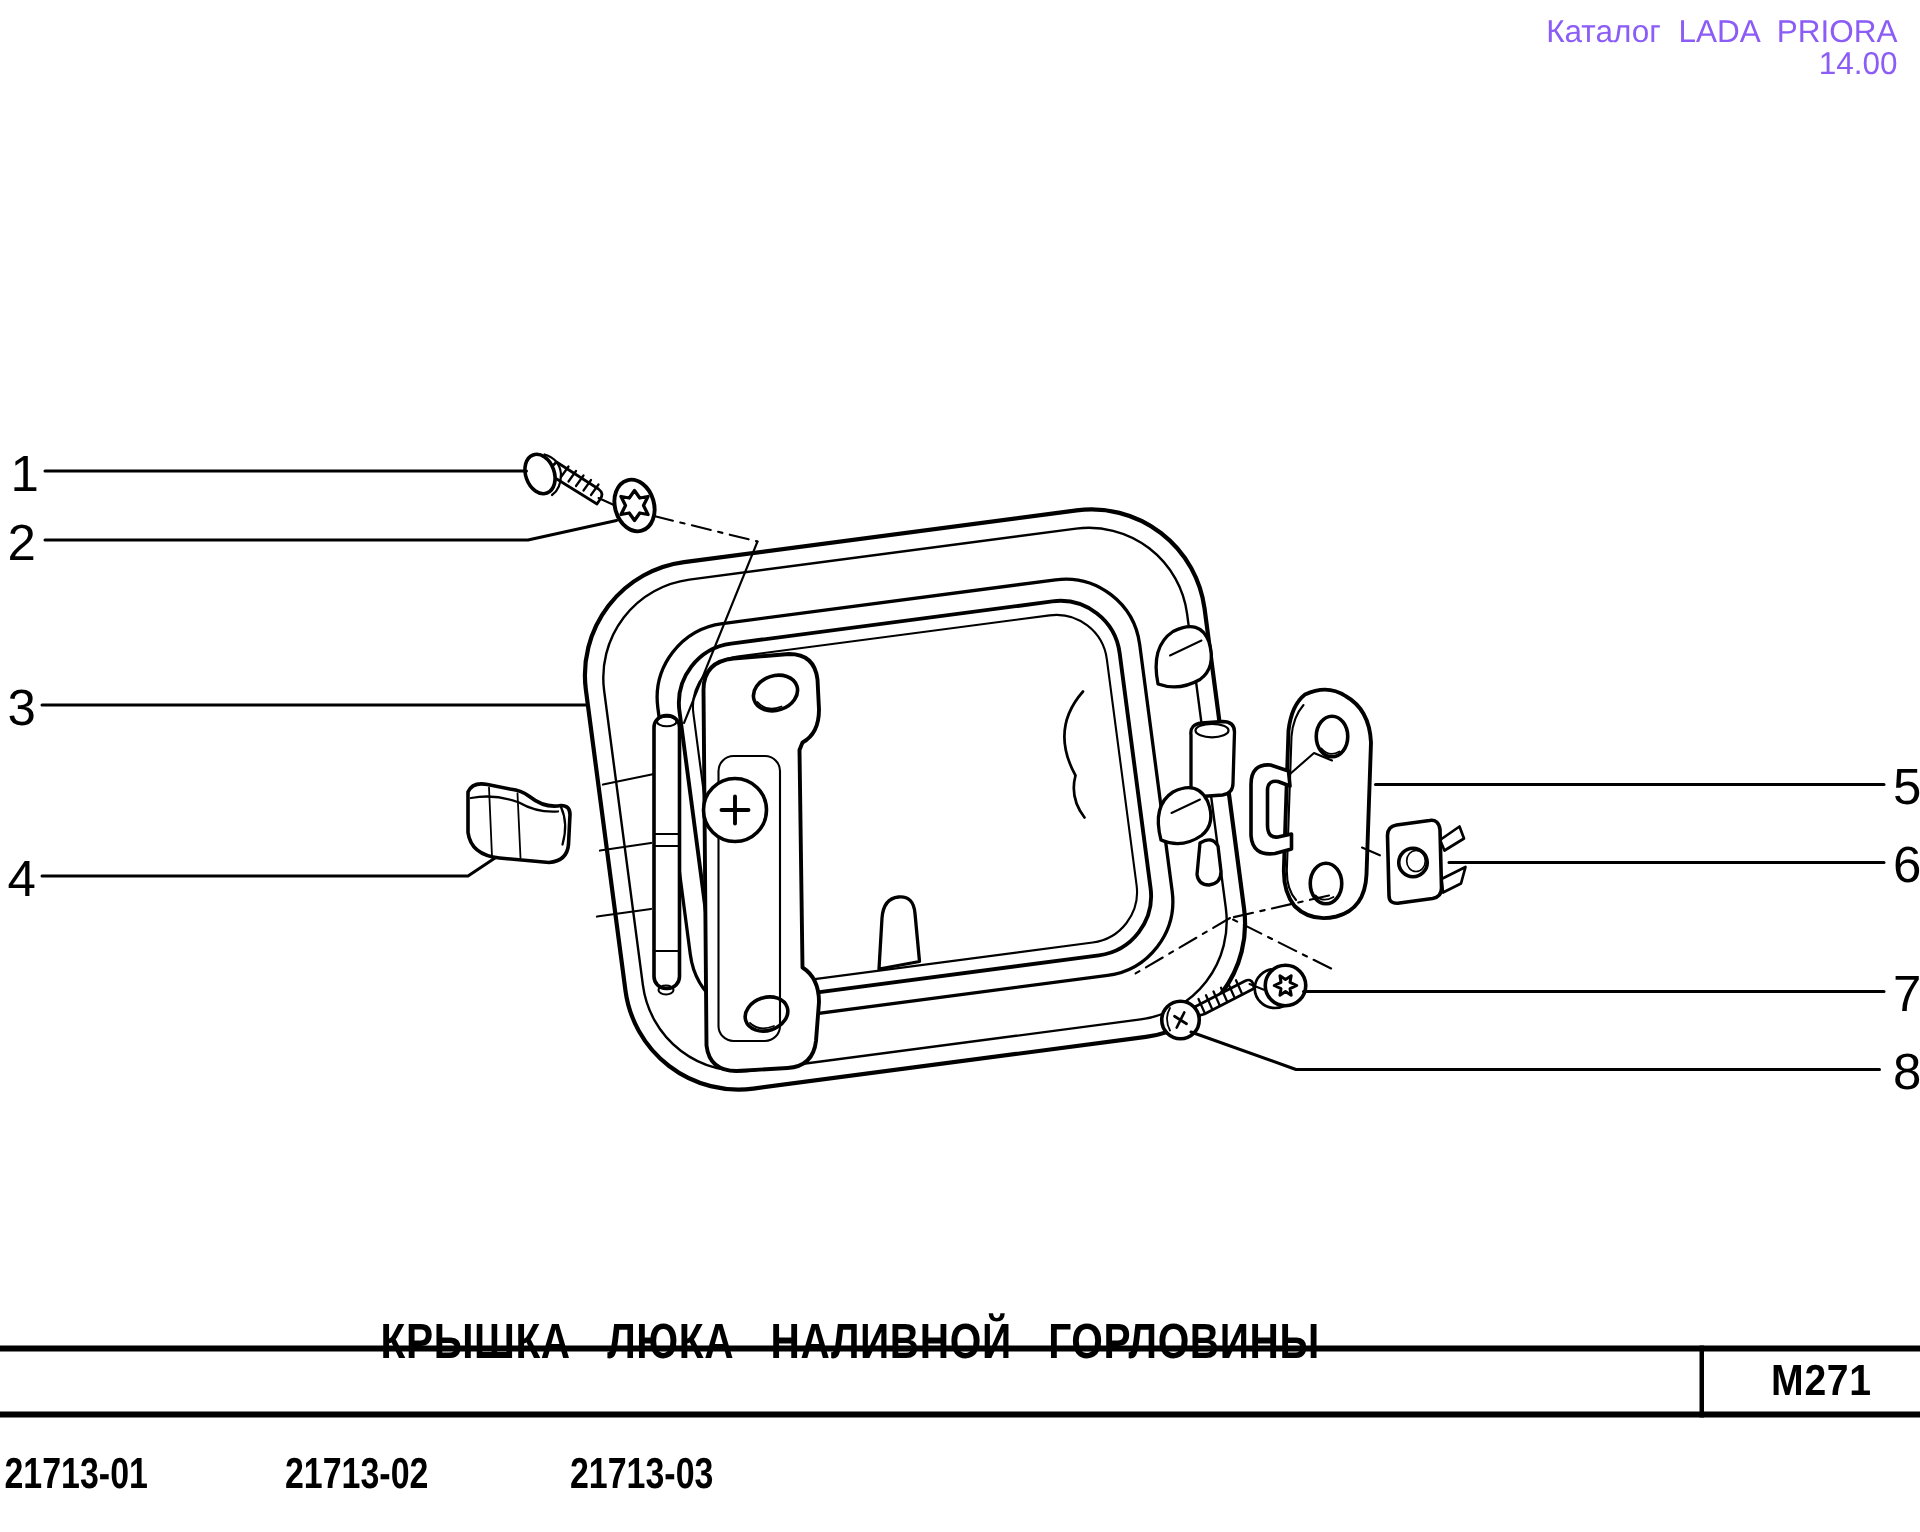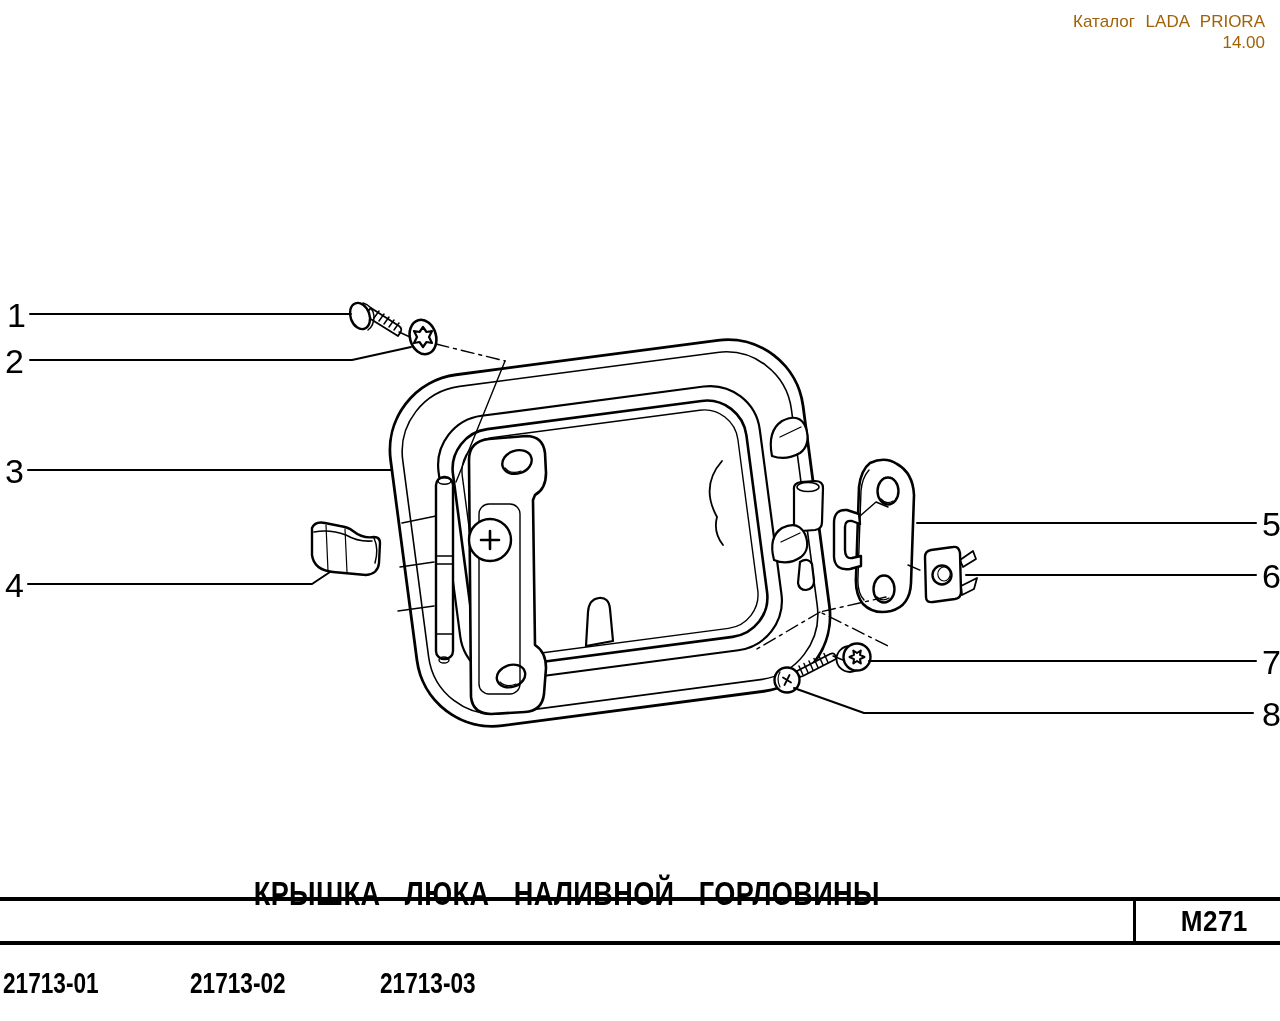--- a/index.html
+++ b/index.html
@@ -2,21 +2,21 @@
 <html><head>
 <meta charset="utf-8">
 <style>
   html,body{margin:0;padding:0;background:#ffffff;}
   body{
     width:1280px;height:1021px;position:relative;overflow:hidden;
     font-family:"Liberation Sans","DejaVu Sans",sans-serif;color:#000;
   }
   .page-header{
     position:absolute;top:11px;right:15px;text-align:right;
-    font-size:17px;line-height:21px;color:#a16207;
+    font-size:21px;line-height:21px;color:#8b5cf6;
   }
   .page-header .catalog-line{word-spacing:6px;}
   svg.fig{position:absolute;left:0;top:0;}
   .callout-num{
     font-family:"Liberation Sans","DejaVu Sans",sans-serif;
     font-size:34px;fill:#000;
   }
   .titlebar-rule{position:absolute;left:0;width:1280px;height:4px;background:#000;}
   .titlebar-divider{position:absolute;left:1133px;top:897px;width:3px;height:48px;background:#000;}
   .title-cell{

